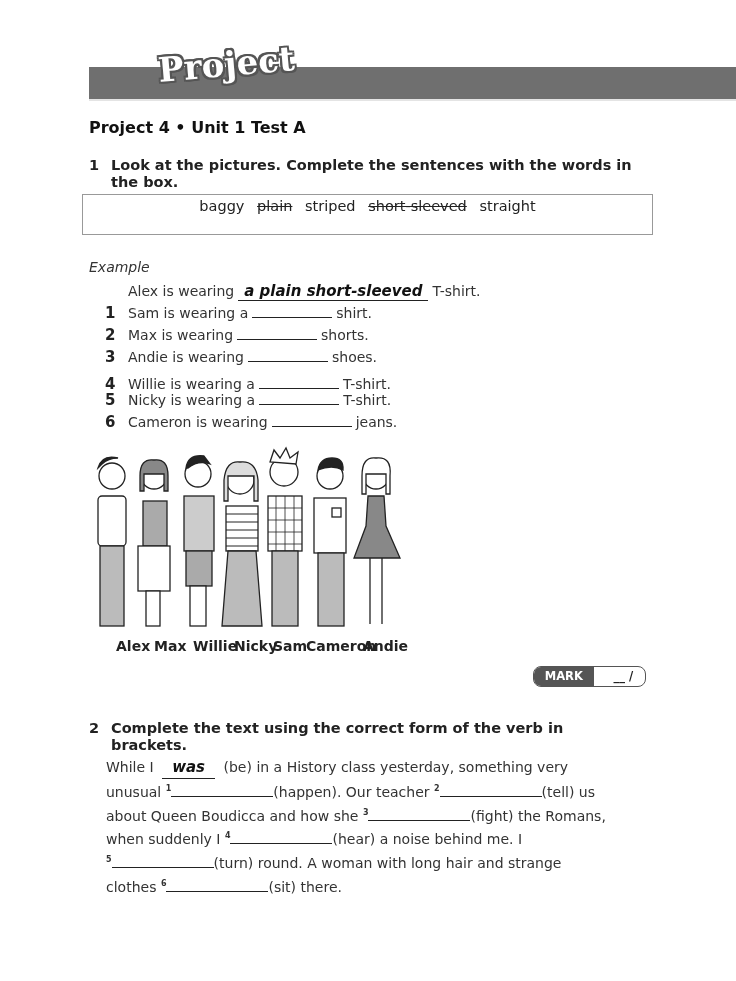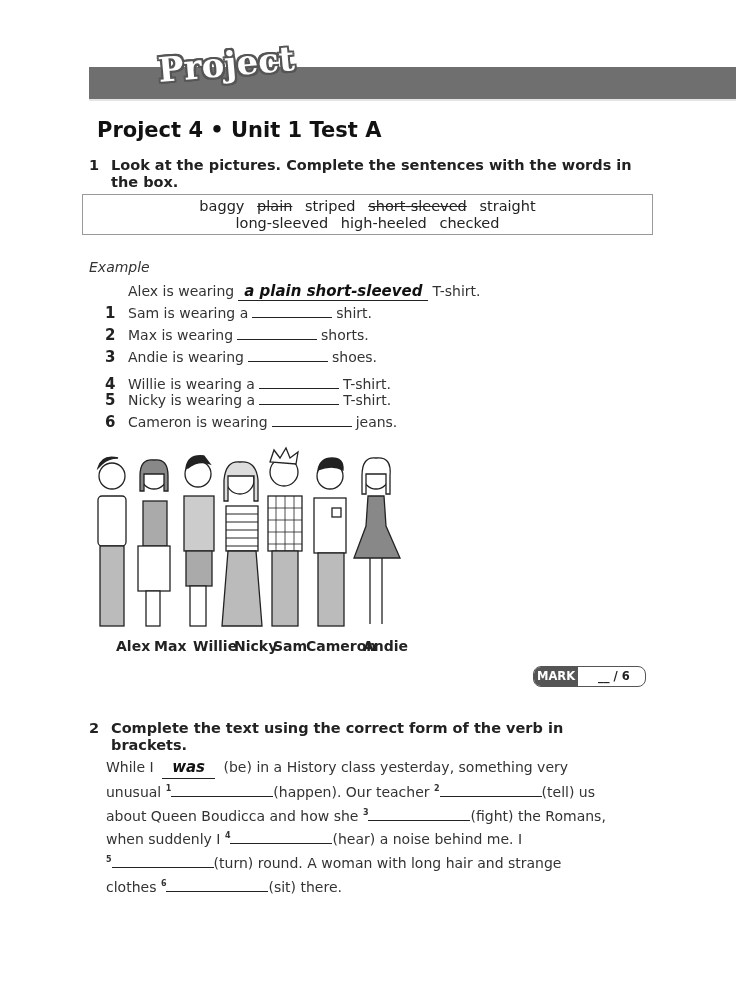--- a/index.html
+++ b/index.html
@@ -1,36 +1,36 @@
 <!DOCTYPE html>
 <html><head>
 <meta charset="utf-8">
 <style>
   html,body{margin:0;padding:0;background:#fff;}
   body{width:736px;height:981px;position:relative;overflow:hidden;font-family:"DejaVu Sans",sans-serif;color:#222;}
   .banner{position:absolute;left:89px;top:67px;width:647px;height:32px;background:#6f6f6f;}
   .banner-under{position:absolute;left:89px;top:99px;width:647px;height:2px;background:#e4e4e4;}
   .logo{position:absolute;left:158px;top:44px;font-family:"DejaVu Serif",serif;font-weight:bold;font-size:34px;color:#fff;transform:rotate(-5deg);letter-spacing:0px;
         text-shadow:-2px -2px 0 #555,2px -2px 0 #555,-2px 2px 0 #555,2px 2px 0 #555,0 2px 0 #555,0 -2px 0 #555,2px 0 0 #555,-2px 0 0 #555;}
-  .title{position:absolute;left:89px;top:118px;font-family:"DejaVu Sans",sans-serif;font-weight:bold;font-size:21px;color:#111;margin-left:8px;}
+  .title{position:absolute;left:89px;top:118px;font-family:"DejaVu Sans",sans-serif;font-weight:bold;font-size:16px;color:#111;}
   .q-head{position:absolute;left:89px;font-weight:bold;font-size:14.5px;color:#222;line-height:17px;}
   .q-head .num{display:inline-block;width:22px;}
   .q-head .txt{display:inline-block;vertical-align:top;}
   .wordbox{position:absolute;left:82px;top:194px;width:571px;height:41px;border:1.5px solid #999;text-align:center;font-size:14.5px;line-height:17px;padding-top:3px;box-sizing:border-box;}
   .wordbox span{margin:0 4px;}
   .strike{text-decoration:line-through;}
   .example-label{position:absolute;left:89px;top:259px;font-style:italic;font-size:14px;color:#333;}
   .sent{position:absolute;left:105px;font-size:14px;color:#333;white-space:nowrap;}
   .sent .n{display:inline-block;width:23px;font-weight:bold;font-size:15px;color:#222;}
   .blank{display:inline-block;width:80px;border-bottom:1px solid #222;height:12px;vertical-align:baseline;margin:0 4px;}
   .ans{display:inline-block;border-bottom:1px solid #222;font-style:italic;font-weight:bold;font-size:15px;padding:0 6px;margin:0 4px;color:#111;}
   .people{position:absolute;left:88px;top:446px;width:320px;height:190px;}
   .names{position:absolute;top:638px;font-weight:bold;font-size:14px;color:#222;}
   .mark{position:absolute;left:533px;top:666px;width:111px;height:19px;border:1px solid #555;border-radius:8px;overflow:hidden;display:flex;}
-  .mark .lbl{background:#555;color:#fff;font-weight:bold;font-size:11.5px;width:44px;text-align:center;line-height:19px;}
+  .mark .lbl{background:#555;color:#fff;font-weight:bold;font-size:11.5px;width:60px;text-align:center;line-height:19px;}
   .mark .score{font-weight:bold;font-size:11.5px;line-height:19px;padding-left:20px;color:#222;}
   .para{position:absolute;left:106px;top:758px;width:545px;font-size:14px;line-height:19.8px;color:#333;}
   .para .line{white-space:nowrap;}
   .para sup{font-size:8px;font-weight:bold;vertical-align:6px;}
   .pblank{display:inline-block;width:102px;border-bottom:1px solid #222;height:12px;}
 </style>
 </head>
 <body>
 
 <div class="banner"></div>
@@ -43,25 +43,20 @@
   <span class="num">1</span><span class="txt"><span>Look at the pictures. Complete the sentences with the words in</span><br><span>the box.</span></span>
 </div>
 
 <div class="wordbox">
   <div>
     <span>baggy</span>
     <span class="strike">plain</span>
     <span>striped</span>
     <span class="strike">short-sleeved</span>
     <span>straight</span>
-  </div>
-  <div>
-    <span>long-sleeved</span>
-    <span>high-heeled</span>
-    <span>checked</span>
   </div>
 </div>
 
 <div class="example-label">Example</div>
 
 <div class="sent" style="top:282px;">
   <span class="n"></span><span>Alex is wearing</span><span class="ans">a plain short-sleeved</span><span>T-shirt.</span>
 </div>
 
 <div class="sent" style="top:304px;">

